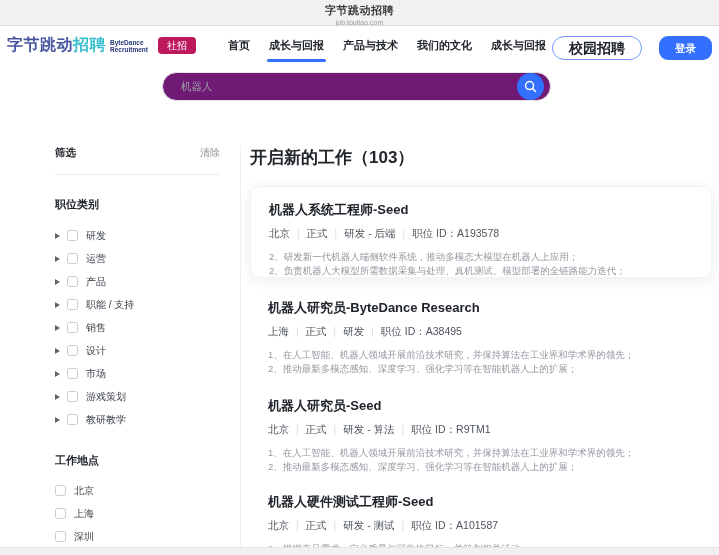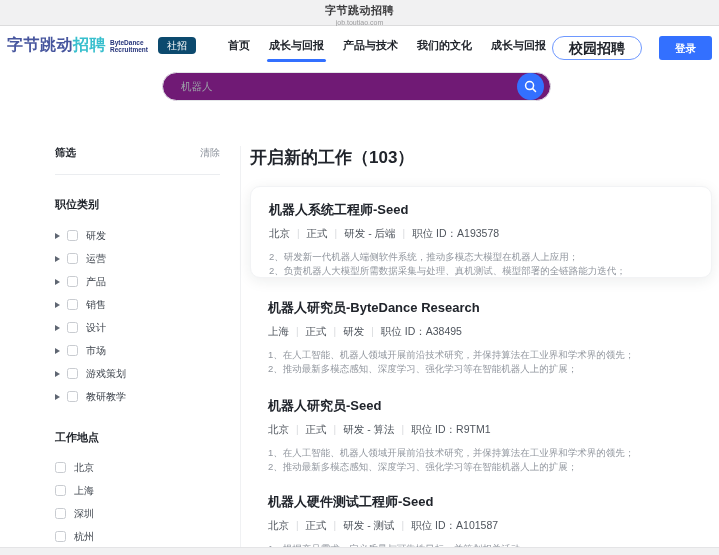--- a/index.html
+++ b/index.html
@@ -13,34 +13,34 @@
   .tb-title { font-size:11px; font-weight:bold; color:#3a3a3c; padding-top:3px; letter-spacing:.5px; }
   .tb-url { font-size:7px; color:#9a9a9c; margin-top:1px; }
 
   
   .header { position:absolute; top:26px; left:0; width:719px; height:44px; background:#fff; }
   .logo-wrap { position:absolute; left:7px; top:9px; display:flex; align-items:center; }
   .logo-cn { font-size:16px; font-weight:bold; letter-spacing:.5px; }
   .logo-cn .cn-main { color:#47569e;margin-top:28px; }
   .logo-cn .cn-accent { color:#38bfcd; }
   .logo-en { margin-left:4px; font-size:6.5px; font-weight:bold; color:#26357a; line-height:7px; }
-  .badge { margin-left:10px; background:#0c4a6e; color:#fff; font-size:10px;
+  .badge { margin-left:10px; background:#be185d; color:#fff; font-size:10px;
     padding:3px 9px; border-radius:4px; line-height:11px;text-align:right; }
 
   .nav { position:absolute; left:228px; top:12px; display:flex; gap:19px; align-items:flex-start; }
   .nav-item { font-size:11px; font-weight:bold; color:#20242b; cursor:pointer; position:relative;
     padding-bottom:9px; white-space:nowrap; text-decoration:none; }
   .nav-underline { display:none; position:absolute; left:-2px; right:-2px; bottom:0; height:3px;
     border-radius:2px; background:#3370ff; }
   .nav-item.active .nav-underline { display:block; }
 
   .hdr-buttons { position:absolute; right:7px; top:10px; display:flex; gap:17px; align-items:center; }
   .btn-campus { height:24px; padding:0 16px; border:1px solid #6e98ff; border-radius:13px;
     background:#fff; color:#20242b; font-size:14px; font-weight:bold; line-height:22px; cursor:pointer; }
-  .btn-login { height:24px; padding:0 16px; border:none; border-radius:3px;
+  .btn-login { height:24px; padding:0 16px; border:none; border-radius:9px;
     background:#3370ff; color:#fff; font-size:10.5px; font-weight:bold; line-height:24px; cursor:pointer; }
 
   
   .search-row { position:absolute; top:70px; left:0; width:719px; height:34px; }
   .search-pill { position:absolute; left:162px; top:2px; width:389px; height:29px;
     border:1px solid #e3e5e8; border-radius:15px; background:#701a75; }
   .search-input { position:absolute; left:18px; top:1px; width:310px; height:25px; border:none; outline:none;
     font-size:10.5px; color:#9ca1a8; font-family:inherit; background:transparent; }
   .search-btn { position:absolute; left:517px; top:3px; width:27px; height:27px; border-radius:50%;
     background:#3370ff; border:none; cursor:pointer; display:flex; align-items:center; justify-content:center; }
@@ -147,20 +147,25 @@
           <span class="cat-label">运营</span>
         </div>
       <div class="cat-row">
           <span class="caret"></span>
           <span class="checkbox"></span>
           <span class="cat-label">产品</span>
         </div>
       <div class="cat-row">
           <span class="caret"></span>
           <span class="checkbox"></span>
+          <span class="cat-label">职能 / 支持</span>
+        </div>
+      <div class="cat-row">
+          <span class="caret"></span>
+          <span class="checkbox"></span>
           <span class="cat-label">销售</span>
         </div>
       <div class="cat-row">
           <span class="caret"></span>
           <span class="checkbox"></span>
           <span class="cat-label">设计</span>
         </div>
       <div class="cat-row">
           <span class="caret"></span>
           <span class="checkbox"></span>

